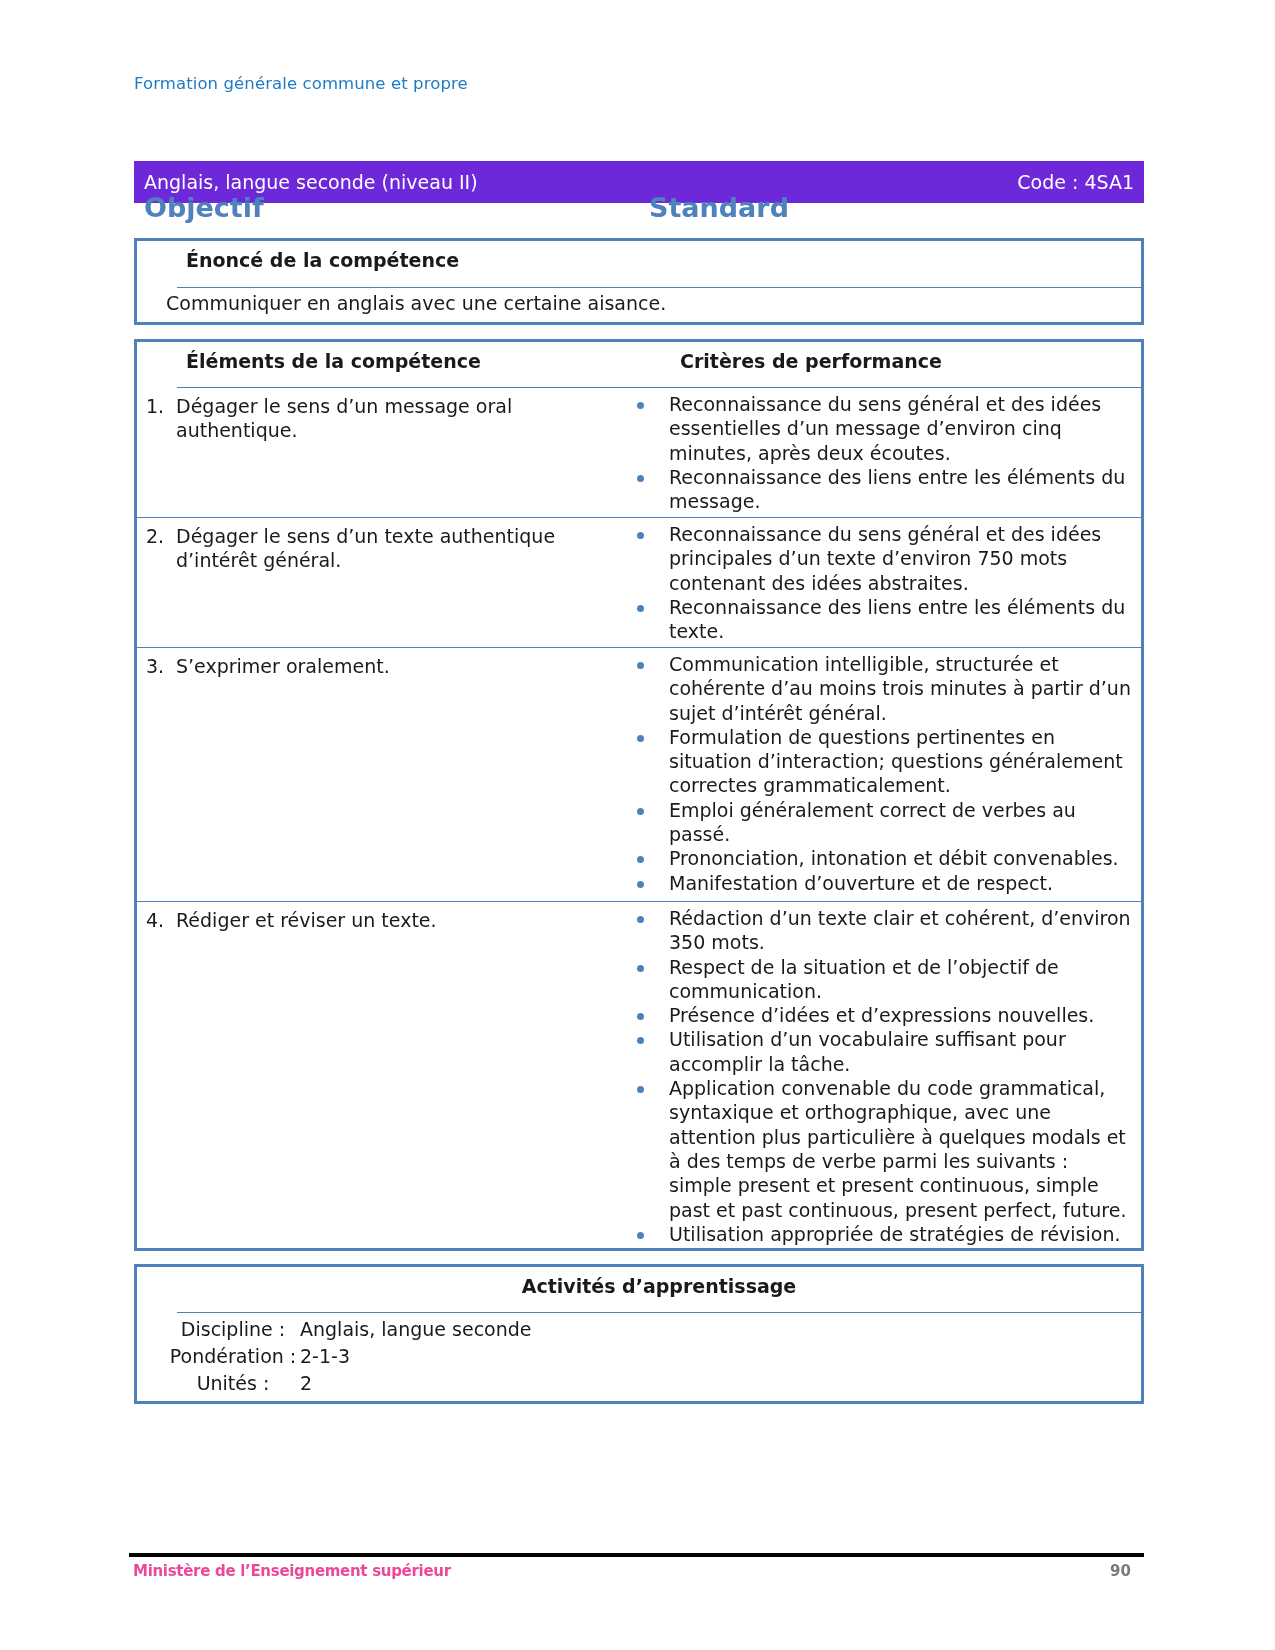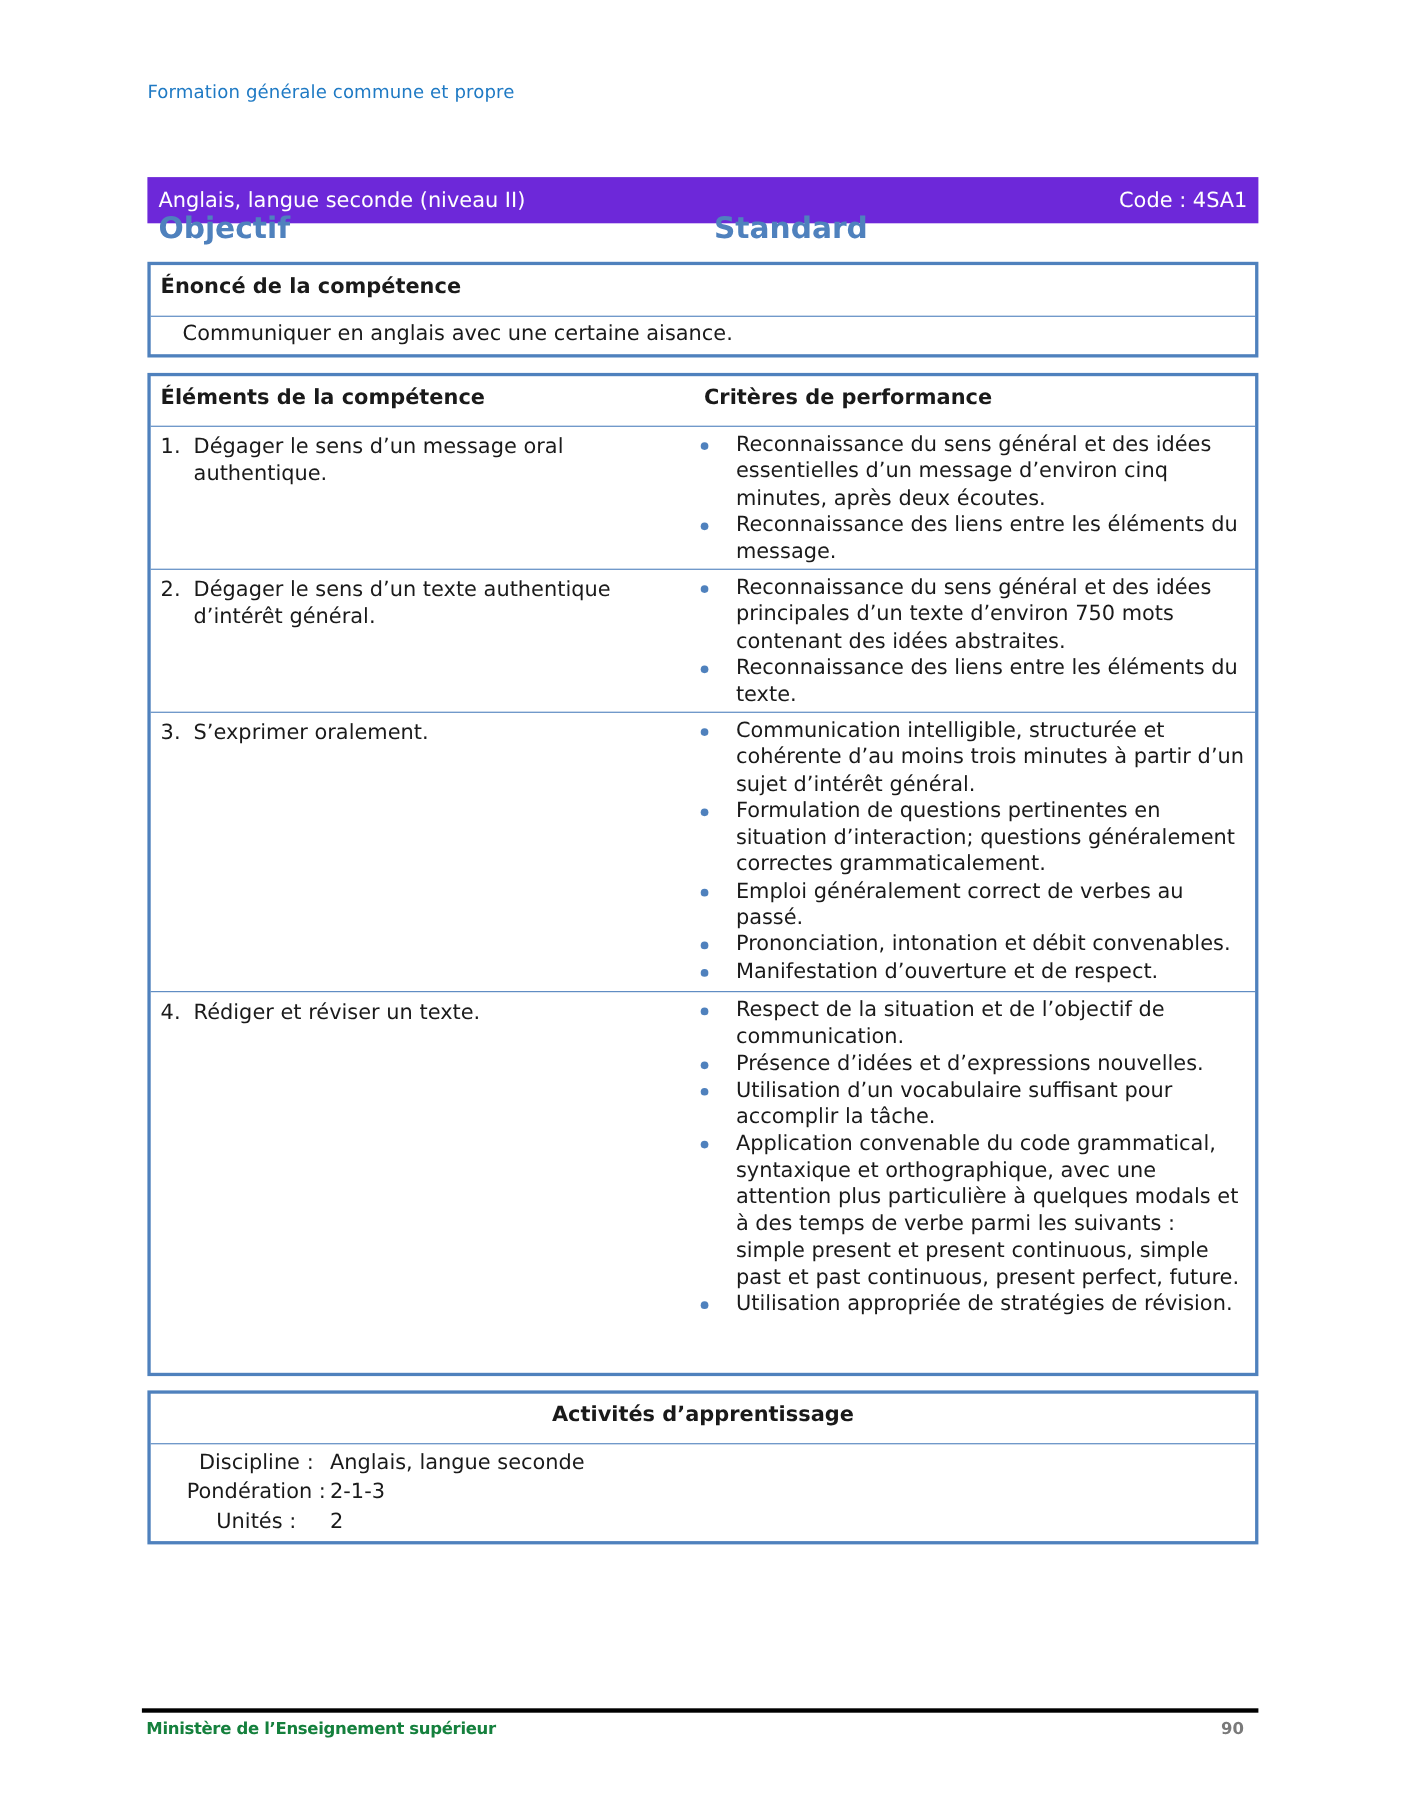--- a/index.html
+++ b/index.html
@@ -5,21 +5,21 @@
   html, body { margin: 0; padding: 0; background: #ffffff; }
   body { width: 1275px; height: 1650px; position: relative; font-family: "DejaVu Sans", sans-serif; color: #1a1a1a; }
   .page-header { position: absolute; left: 134px; top: 74px; font-size: 16.5px; color: #1f7ac4; letter-spacing: 0.1px; }
   .banner { position: absolute; left: 134px; top: 134px; width: 1010px; height: 42px; background: #6d28d9; color: #ffffff; font-size: 19px; display: flex; align-items: center; justify-content: space-between; box-sizing: border-box; padding: 0 10px; margin-top: 27px; }
   .col-heads { position: absolute; left: 134px; top: 192px; width: 1010px; height: 32px; }
   .col-heads .h { position: absolute; top: 0; font-weight: bold; font-size: 27px; color: #4f81bd; }
   .col-heads .h.obj { left: 10px; }
   .col-heads .h.std { left: 515px; }
 
   .box { position: absolute; left: 134px; width: 1010px; border: 3px solid #4f81bd; box-sizing: border-box; background: #fff; }
-  .box .hdr { font-weight: bold; font-size: 19px; padding: 8px 9px 0 9px; box-sizing: border-box; border-bottom: 1.5px solid #4f81bd; }
+  .box .hdr { font-weight: bold; font-size: 19px; padding: 8px 9px 0 9px; box-sizing: border-box; border-bottom: 1.5px solid #4f81bd; margin-left: 40px; }
   .box .body { font-size: 19px; padding: 4px 9px; margin-left: 20px; }
 
   .enonce { top: 238px; height: 87px; }
   .enonce .hdr { height: 47px; }
 
   .elements { top: 339px; height: 912px; }
   .elements .hdr { height: 46px; display: flex; padding-left: 9px; }
   .elements .hdr .c1 { width: 494px; }
   .erow { display: flex; border-bottom: 1.5px solid #4f81bd; box-sizing: border-box; font-size: 19px; line-height: 24.3px; }
   .erow:last-child { border-bottom: none; }
@@ -32,21 +32,21 @@
   .crit .bullet i { position: absolute; left: 6px; top: 10px; width: 7px; height: 7px; border-radius: 50%; background: #4f81bd; display: block; }
   .crit .ctext { flex: 1; }
 
   .activites { top: 1264px; height: 140px; text-align: center; }
   .activites .hdr { height: 46px; }
   .activites .body { padding: 3px 9px; line-height: 27px; }
   .kv { display: flex; }
   .kv .k { width: 134px; }
 
   .footer-rule { position: absolute; left: 129px; top: 1553px; width: 1015px; height: 4px; background: #000; }
-  .footer-left { position: absolute; left: 133px; top: 1562px; font-size: 15px; font-weight: bold; color: #15803d; letter-spacing: -0.3px; }
+  .footer-left { position: absolute; left: 133px; top: 1562px; font-size: 15px; font-weight: bold; color: #ec4899; letter-spacing: -0.3px; }
   .footer-right { position: absolute; left: 1110px; top: 1562px; font-size: 15px; font-weight: bold; color: #7a7a7a; width: 30px; text-align: left; }
 </style>
 </head>
 <body>
 
 <div class="page-header">Formation générale commune et propre</div>
 
 <div class="banner">
   <span>Anglais, langue seconde (niveau II)</span>
   <span>Code : 4SA1</span>
@@ -149,20 +149,26 @@
       <div class="erow" style="height: 352px;">
         <div class="left">
           <span class="num">4.</span>
           <span class="txt">Rédiger et réviser un texte.</span>
         </div>
         <div class="right">
           <div class="crit">
             <span class="bullet">
               <i></i>
             </span>
+            <span class="ctext">Rédaction d’un texte clair et cohérent, d’environ 350 mots.</span>
+          </div>
+          <div class="crit">
+            <span class="bullet">
+              <i></i>
+            </span>
             <span class="ctext">Respect de la situation et de l’objectif de communication.</span>
           </div>
           <div class="crit">
             <span class="bullet">
               <i></i>
             </span>
             <span class="ctext">Présence d’idées et d’expressions nouvelles.</span>
           </div>
           <div class="crit">
             <span class="bullet">

